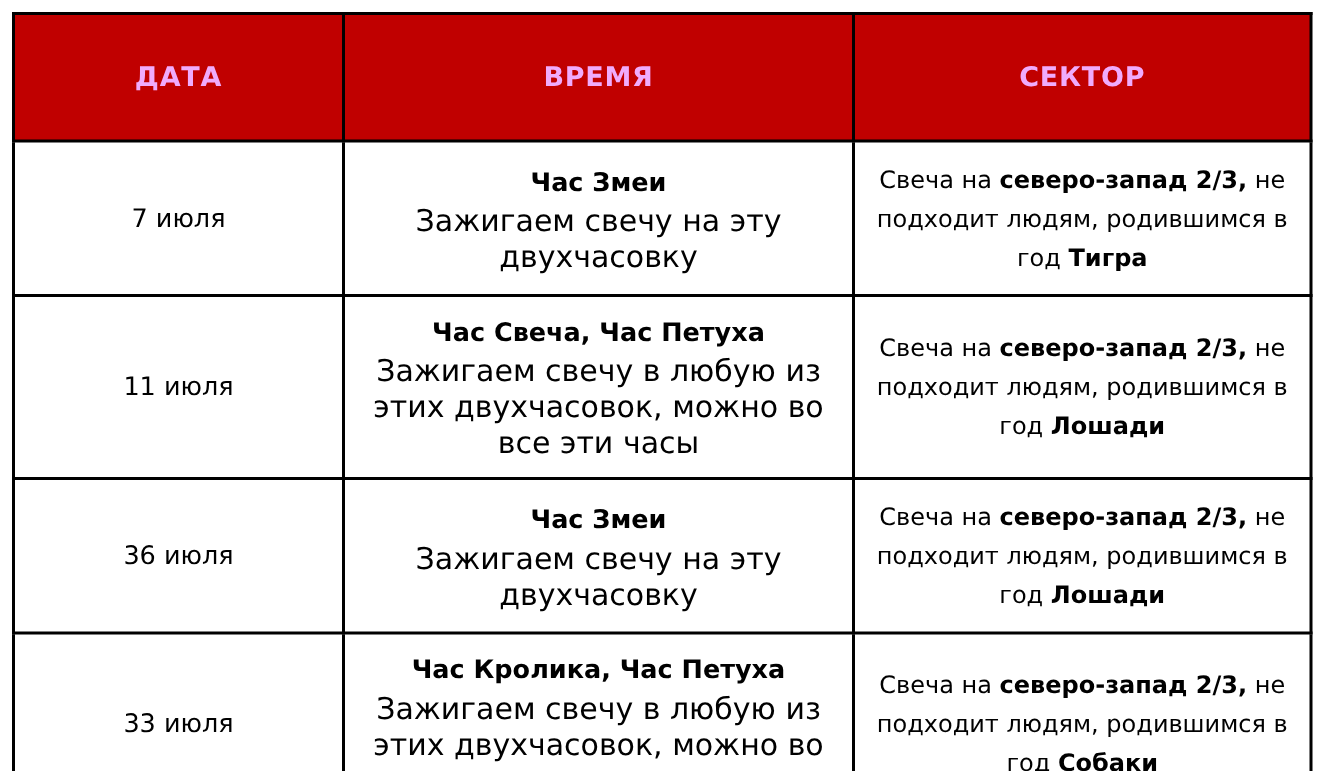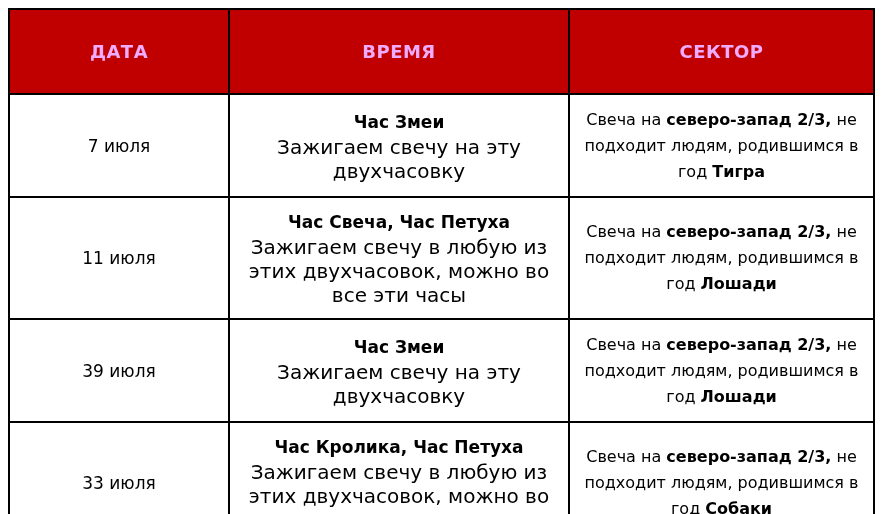--- a/index.html
+++ b/index.html
@@ -86,21 +86,21 @@
       </tr>
       <tr class="body-row">
         <td class="date-cell">11 июля</td>
         <td class="time-cell">
           <div class="time-title">Час Свеча, Час Петуха</div>
           <div class="time-desc">Зажигаем свечу в любую из этих двухчасовок, можно во все эти часы</div>
         </td>
         <td class="sector-cell"><span>Свеча на </span><b>северо-запад 2/3,</b><span> не подходит людям, родившимся в год </span><b>Лошади</b></td>
       </tr>
       <tr class="body-row">
-        <td class="date-cell">39 июля</td>
+        <td class="date-cell">36 июля</td>
         <td class="time-cell">
           <div class="time-title">Час Змеи</div>
           <div class="time-desc">Зажигаем свечу на эту двухчасовку</div>
         </td>
         <td class="sector-cell"><span>Свеча на </span><b>северо-запад 2/3,</b><span> не подходит людям, родившимся в год </span><b>Лошади</b></td>
       </tr>
       <tr class="body-row">
         <td class="date-cell">33 июля</td>
         <td class="time-cell">
           <div class="time-title">Час Кролика, Час Петуха</div>

